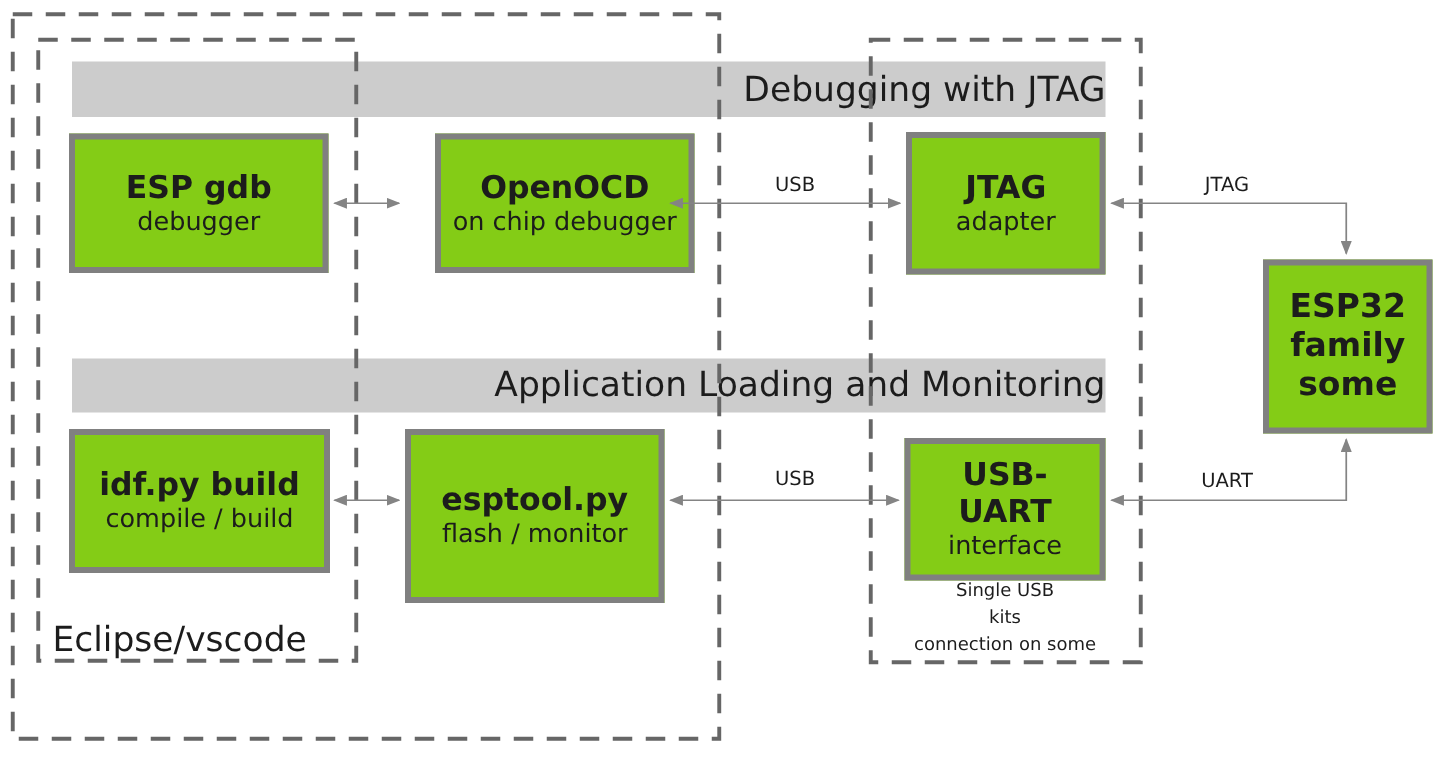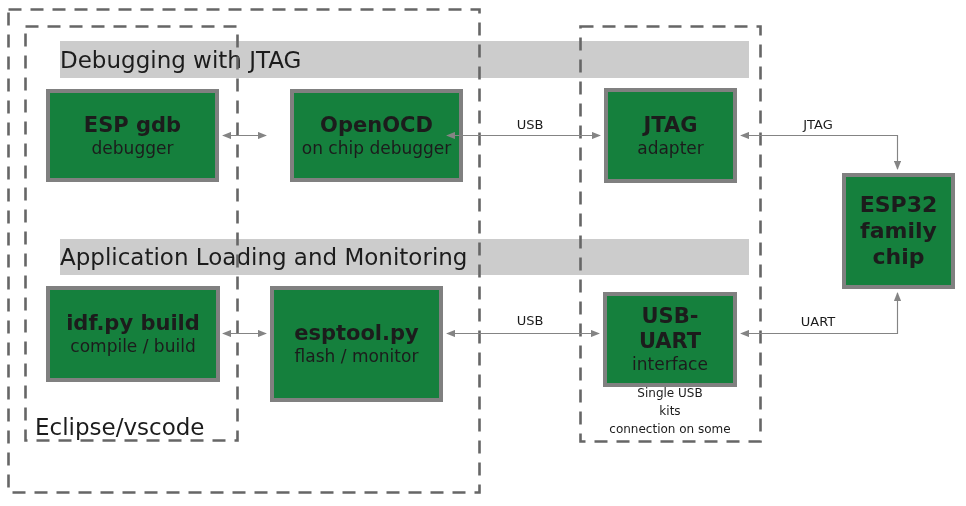--- a/index.html
+++ b/index.html
@@ -1,19 +1,19 @@
 <!DOCTYPE html>
 <html><head>
 <meta charset="utf-8">
 <style>
   html,body{margin:0;padding:0;}
   body{width:966px;height:506px;background:#ffffff;font-family:"DejaVu Sans","Liberation Sans",sans-serif;color:#1c1c1c;}
   #diagram{position:relative;width:966px;height:506px;overflow:hidden;background:#fff;}
-  .bar{position:absolute;background:#cccccc;display:flex;align-items:center;justify-content:flex-start;font-size:23px;margin-left:12px;}
-  .node{position:absolute;border:4px solid #808080;background:#15803d;box-sizing:border-box;display:flex;flex-direction:column;justify-content:center;text-align:center;}
+  .bar{position:absolute;background:#cccccc;display:flex;align-items:center;justify-content:flex-end;font-size:23px;}
+  .node{position:absolute;border:4px solid #808080;background:#84cc16;box-sizing:border-box;display:flex;flex-direction:column;justify-content:center;text-align:center;}
   .node .t{font-weight:bold;font-size:21px;line-height:25px;white-space:nowrap;}
   .node .s{font-size:17px;line-height:21px;white-space:nowrap;}
   .node .tc{font-weight:bold;font-size:22px;line-height:26px;white-space:nowrap;}
   .overlay{position:absolute;left:0;top:0;pointer-events:none;}
   .lbl{position:absolute;font-size:13px;transform:translate(-50%,-50%);white-space:nowrap;}
   .caption{position:absolute;font-size:12px;line-height:18px;text-align:center;transform:translateX(-50%);}
   .corner{position:absolute;font-size:23px;white-space:nowrap;}
 </style>
 </head>
 <body>
@@ -54,21 +54,21 @@
 
   <div class="node" style="left:603px;top:292px;width:134px;height:95px;">
     <div class="t">USB-</div>
     <div class="t">UART</div>
     <div class="s">interface</div>
   </div>
 
   <div class="node" style="left:842px;top:173px;width:113px;height:116px;">
     <div class="tc">ESP32</div>
     <div class="tc">family</div>
-    <div class="tc">chip</div>
+    <div class="tc">some</div>
   </div>
 
   <div class="lbl" style="left:530px;top:124px;">USB</div>
   <div class="lbl" style="left:818px;top:124px;">JTAG</div>
   <div class="lbl" style="left:530px;top:320px;">USB</div>
   <div class="lbl" style="left:818px;top:321px;">UART</div>
 
   <div class="caption" style="left:670px;top:384px;">
     <div>Single USB</div>
     <div>kits</div>

